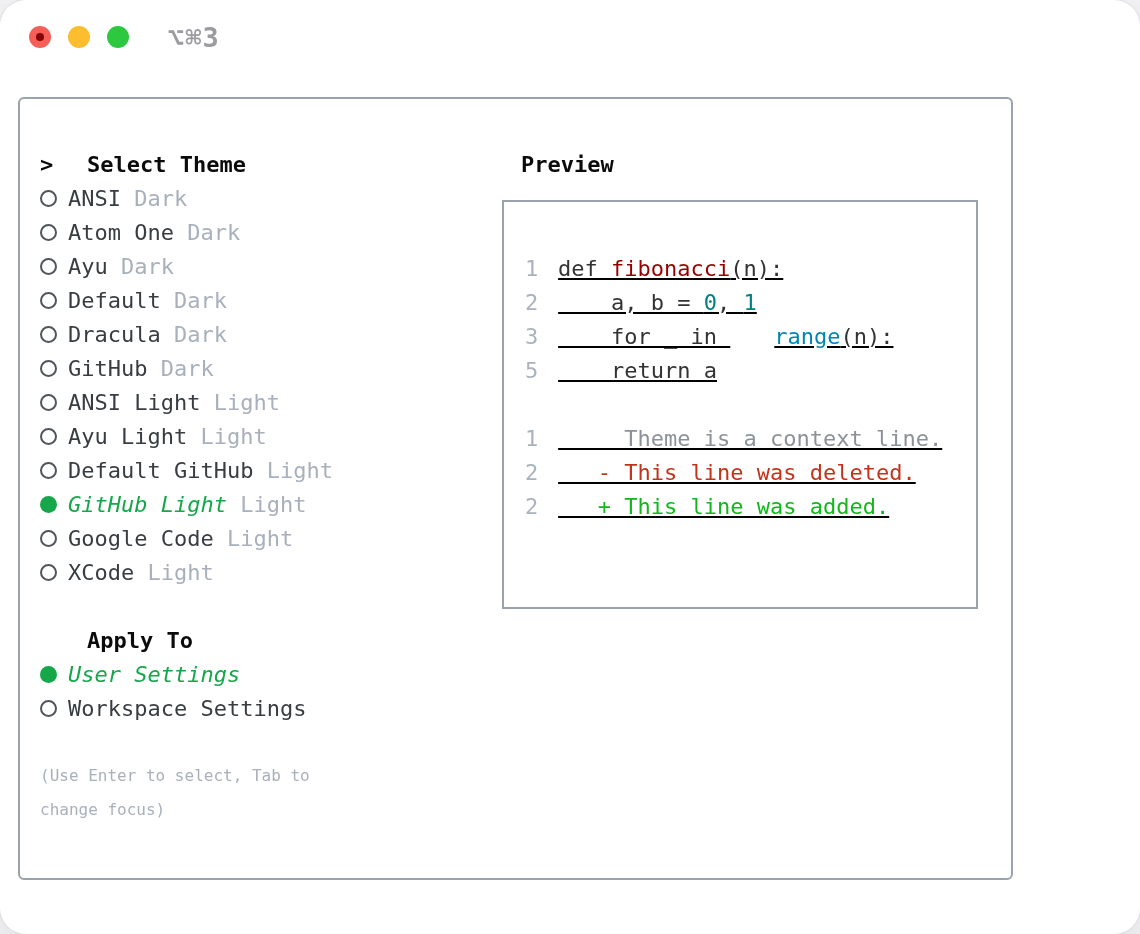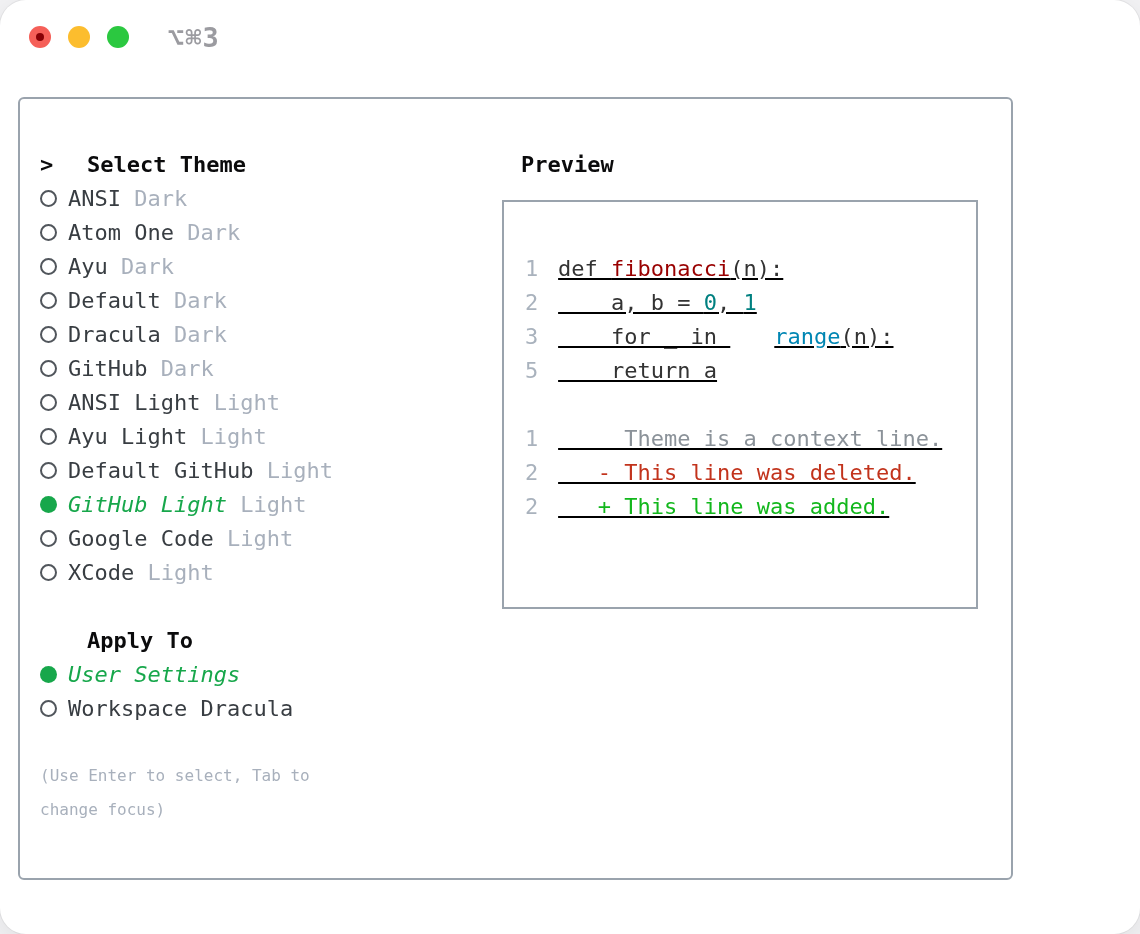--- a/index.html
+++ b/index.html
@@ -101,21 +101,21 @@
           <div class="row"><span class="marker"><span class="ring"></span></span><span class="t-name">Google Code</span><span class="t-variant">Light</span></div>
           <div class="row"><span class="marker"><span class="ring"></span></span><span class="t-name">XCode</span><span class="t-variant">Light</span></div>
         </div>
       <div class="spacer"></div>
       <div class="row">
         <span class="marker"></span>
         <span class="hdr">Apply To</span>
       </div>
       <div>
           <div class="row"><span class="marker"><span class="dot"></span></span><span class="t-name sel">User Settings</span></div>
-          <div class="row"><span class="marker"><span class="ring"></span></span><span class="t-name">Workspace Dracula</span></div>
+          <div class="row"><span class="marker"><span class="ring"></span></span><span class="t-name">Workspace Settings</span></div>
         </div>
       <div class="spacer"></div>
       <div class="hint">(Use Enter to select, Tab to</div>
       <div class="hint">change focus)</div>
     </div>
 
     <div class="col-right">
       <div class="row">
         <span class="hdr">Preview</span>
       </div>

